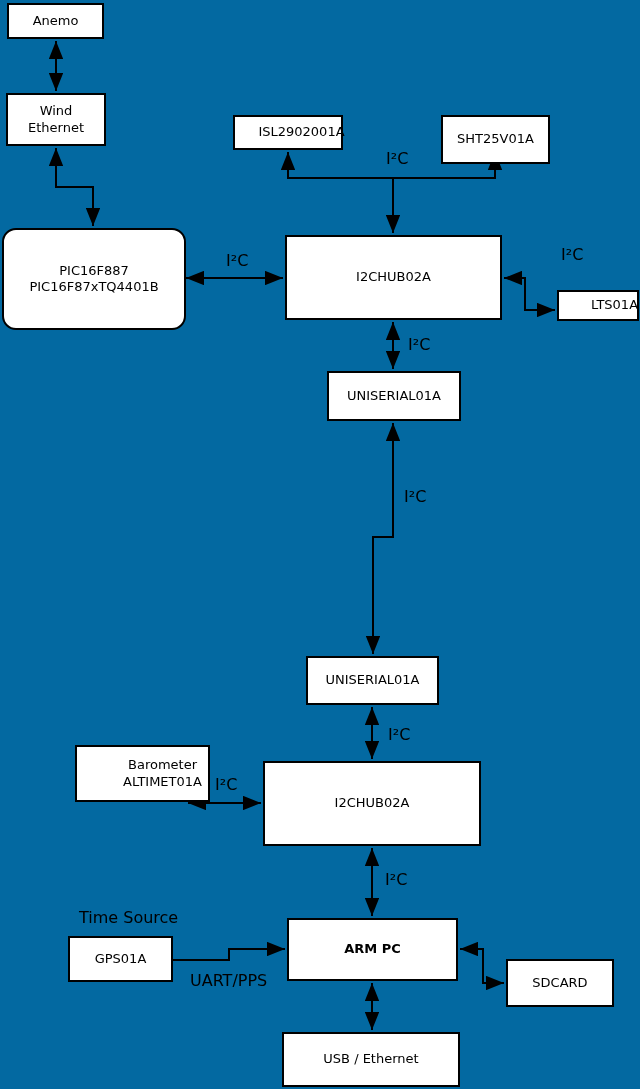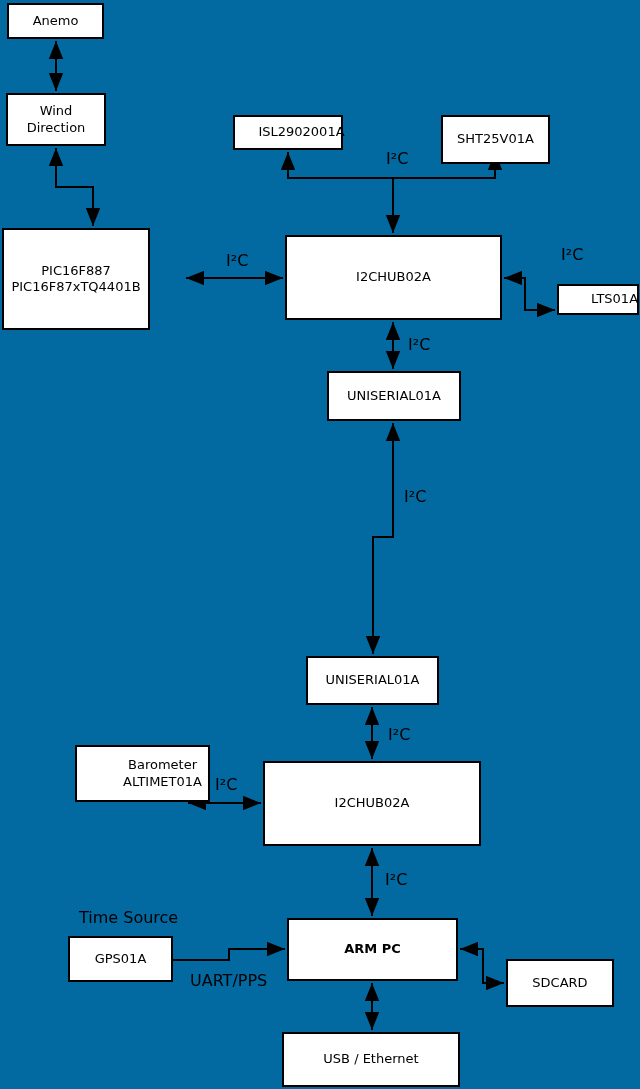--- a/index.html
+++ b/index.html
@@ -89,41 +89,41 @@
 
     <path d="M372,983 V1030" marker-start="url(#arrowhead)" marker-end="url(#arrowhead)"></path>
   </svg>
 
   <div class="node" style="left:7px; top:3px; width:97px; height:36px;">
     <span>Anemo</span>
   </div>
 
   <div class="node" style="left:6px; top:93px; width:100px; height:53px;">
     <span>Wind
-Direction</span>
+Ethernet</span>
   </div>
 
-  <div class="node" style="left:2px; top:228px; width:148px; height:102px;">
+  <div class="node" style="left:2px; top:228px; width:184px; height:102px;border-radius:14px;">
     <span>PIC16F887
 PIC16F87xTQ4401B</span>
   </div>
 
   <div class="node" style="left:233px; top:115px; width:110px; height:35px;padding-left:27px;">
     <span>ISL2902001A</span>
   </div>
 
   <div class="node" style="left:441px; top:115px; width:109px; height:49px;">
     <span>SHT25V01A</span>
   </div>
 
   <div class="node" style="left:285px; top:235px; width:217px; height:85px;">
     <span>I2CHUB02A</span>
   </div>
 
-  <div class="node" style="left:557px; top:284px; width:82px; height:31px;padding-left:33px;">
+  <div class="node" style="left:557px; top:290px; width:82px; height:31px;padding-left:33px;">
     <span>LTS01A</span>
   </div>
 
   <div class="node" style="left:327px; top:371px; width:134px; height:50px;">
     <span>UNISERIAL01A</span>
   </div>
 
   <div class="node" style="left:306px; top:656px; width:133px; height:49px;">
     <span>UNISERIAL01A</span>
   </div>

